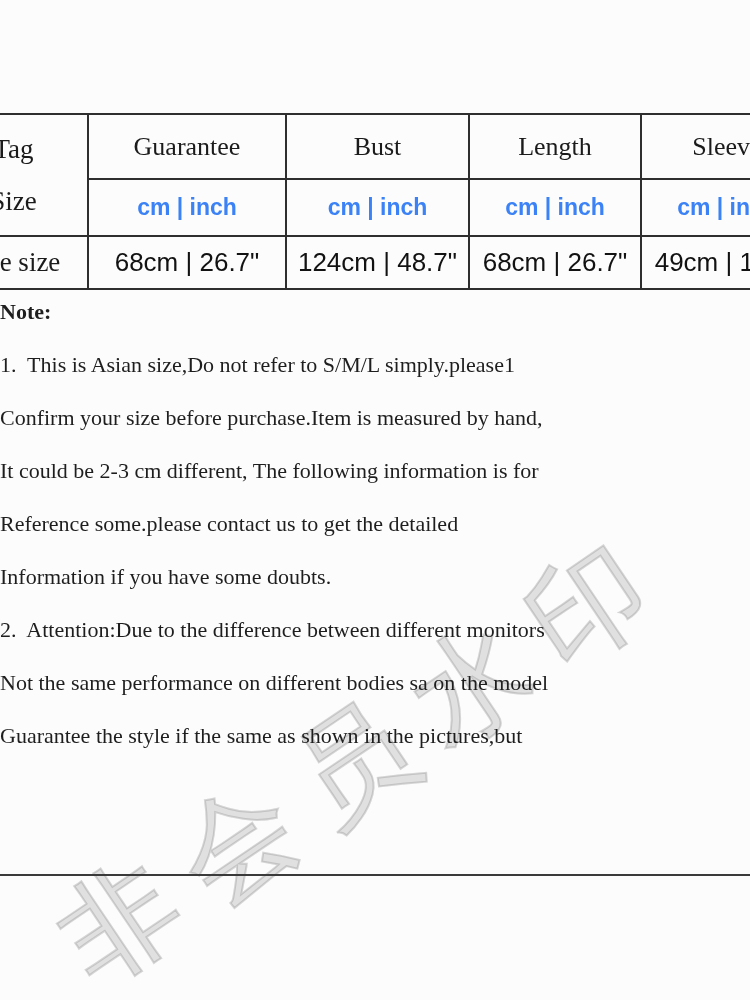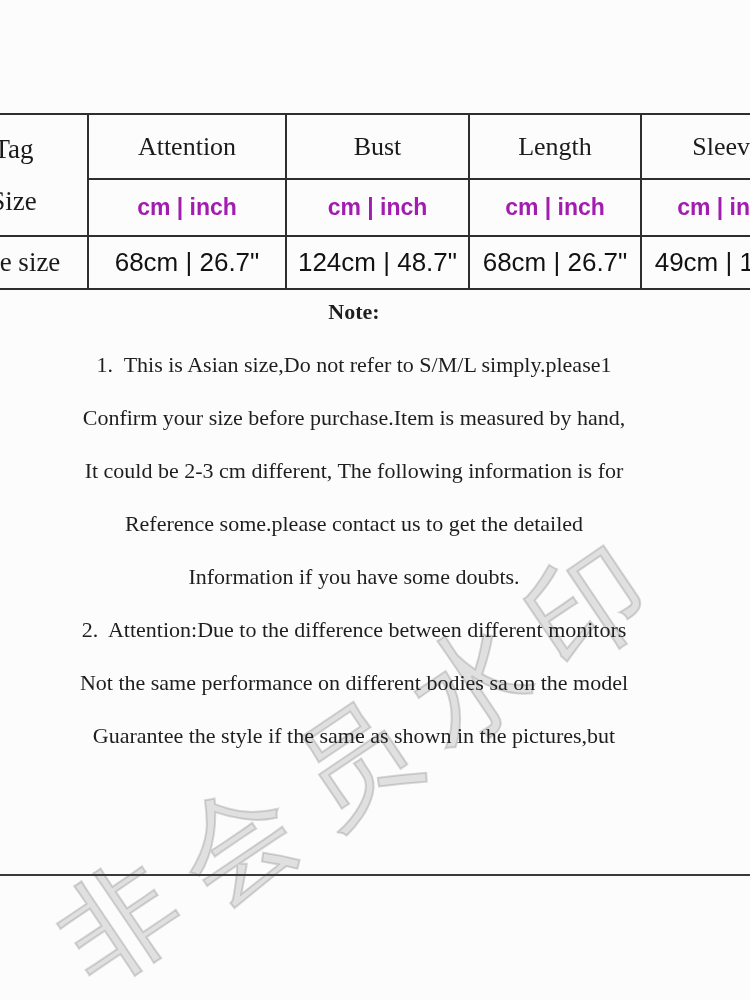--- a/index.html
+++ b/index.html
@@ -54,30 +54,29 @@
   tr.r-head   { height: 65px; }
   tr.r-unit   { height: 57px; }
   tr.r-values { height: 53px; }
 
   .corner-cell { font-size: 27px; }
   .corner-inner {
     width: 84px; margin: 0 auto;
     line-height: 52px; text-align: center;
   }
   .hdr  { font-family: "Liberation Serif", serif; font-size: 26px; }
-  .unit { font-family: "Liberation Sans", sans-serif; font-weight: 700; font-size: 23px; color: #a21caf; }
+  .unit { font-family: "Liberation Sans", sans-serif; font-weight: 700; font-size: 23px; color: #3b82f6; }
   .val  { font-family: "Liberation Sans", sans-serif; font-weight: 400; font-size: 26px; color: #121212; white-space: nowrap; }
   .rowlabel { font-size: 27px; white-space: nowrap; }
 
   
   .note {
     position: absolute;
     left: 0; top: 285px;
     width: 708px;
-    text-align: center;
     font-size: 22px;
     line-height: 53px;
     color: #1e1e1e;
     z-index: 2;
   }
   .note .note-title { font-weight: 700; }
   .note div { white-space: nowrap; }
 
   
   .bottom-rule {
@@ -101,21 +100,21 @@
       <col style="width:198px">
       <col style="width:183px">
       <col style="width:172px">
       <col style="width:172px">
     </colgroup>
     <tbody>
       <tr class="r-head">
         <td rowspan="2" class="corner-cell">
           <div class="corner-inner">Tag Size</div>
         </td>
-        <td class="hdr">Attention</td>
+        <td class="hdr">Guarantee</td>
         <td class="hdr">Bust</td>
         <td class="hdr">Length</td>
         <td class="hdr">Sleeve</td>
       </tr>
       <tr class="r-unit">
         <td class="unit">cm | inch</td>
         <td class="unit">cm | inch</td>
         <td class="unit">cm | inch</td>
         <td class="unit">cm | inch</td>
       </tr>

